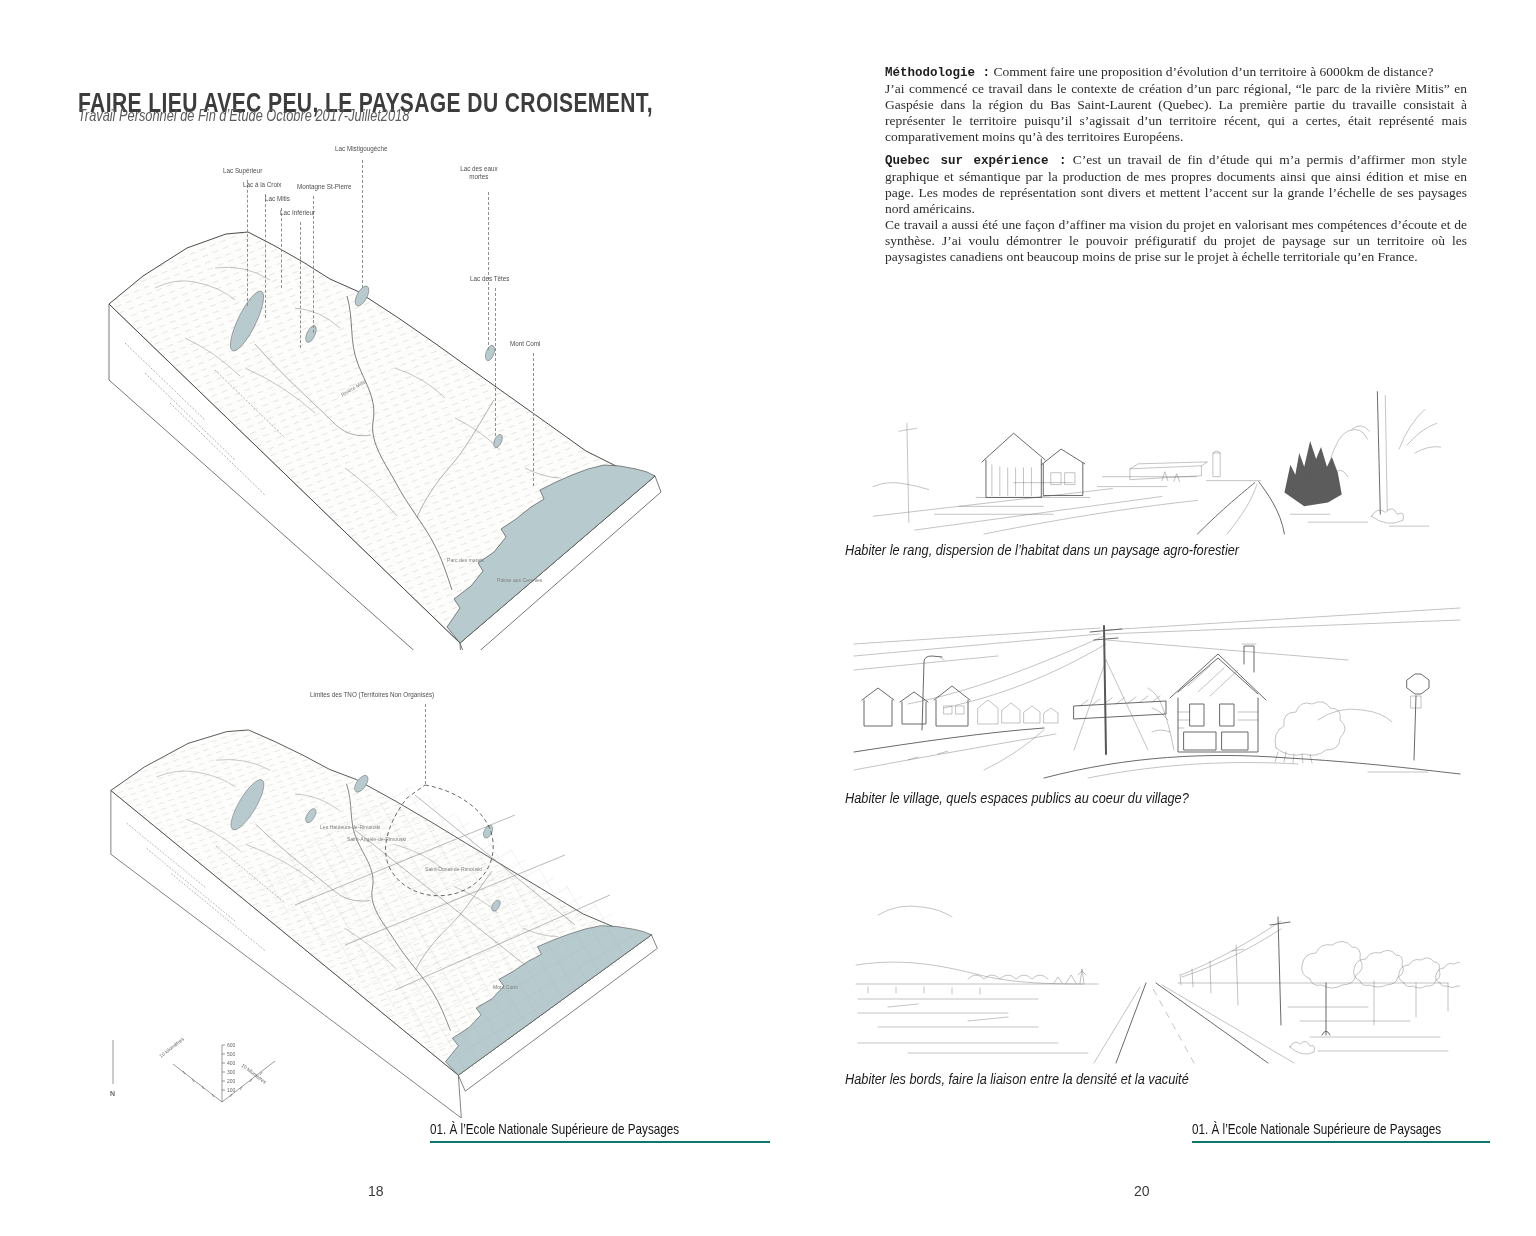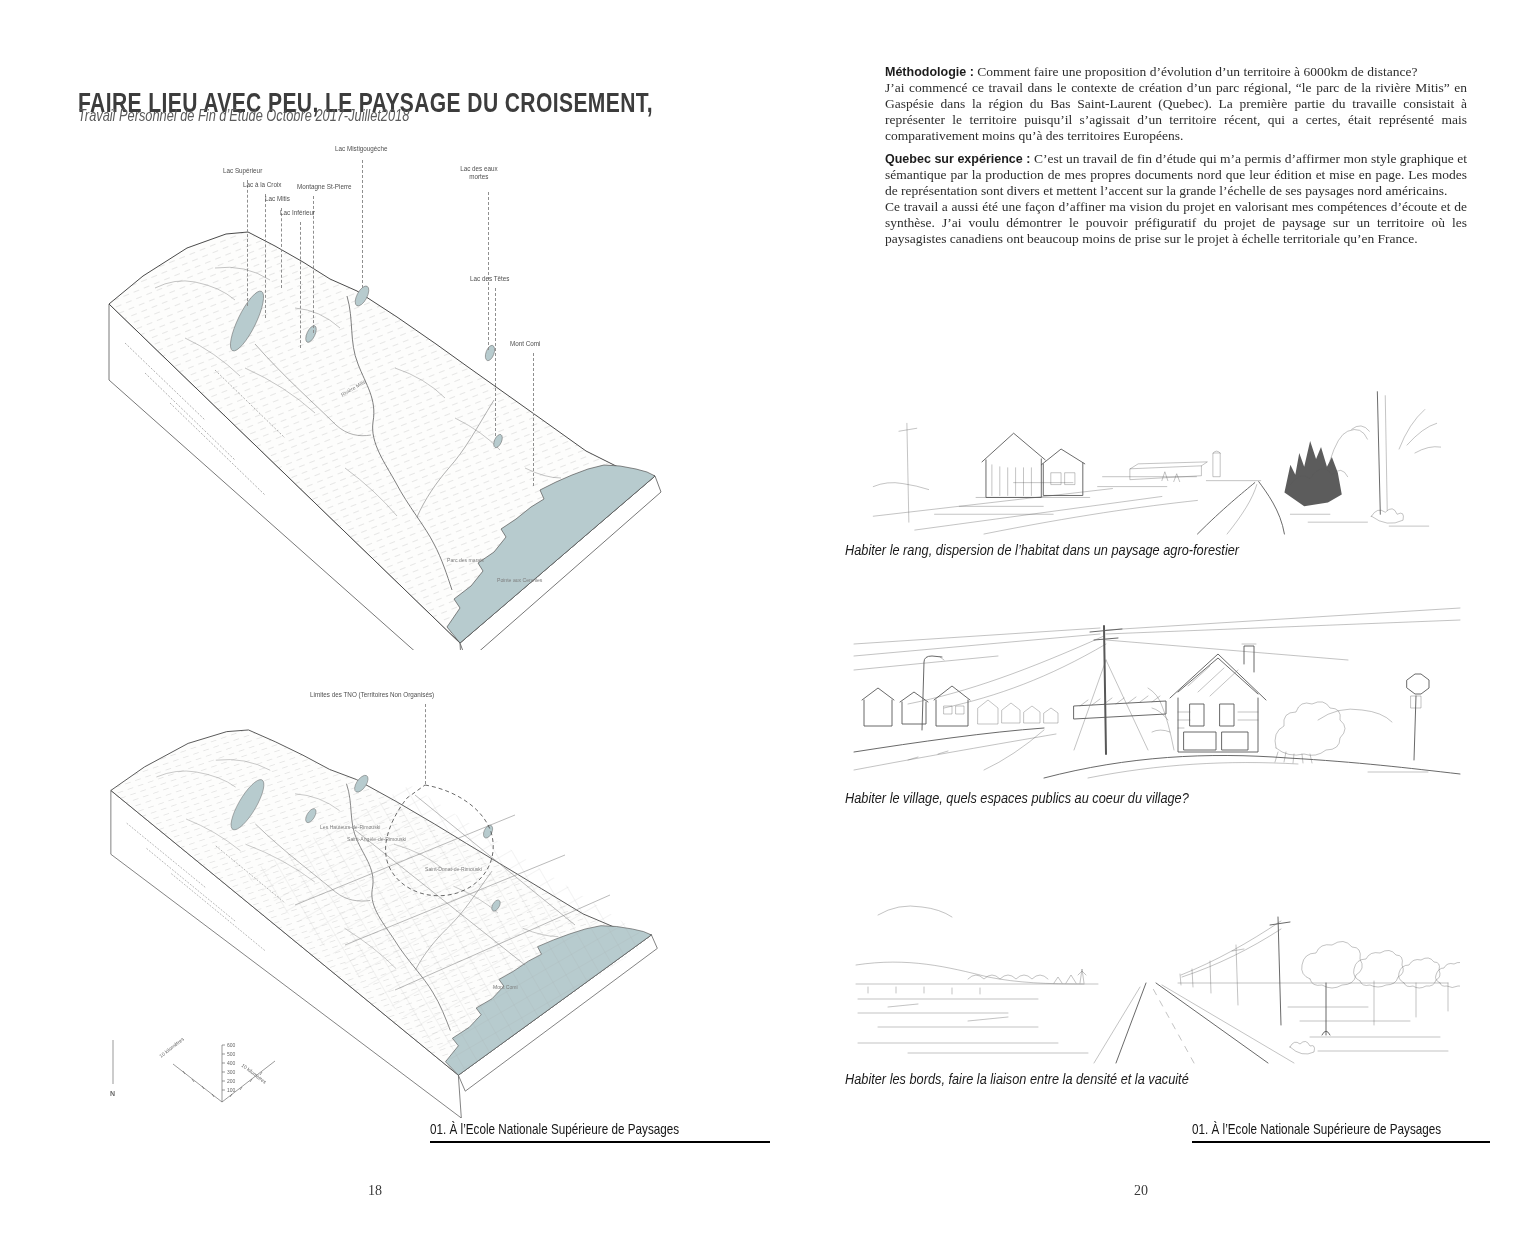--- a/index.html
+++ b/index.html
@@ -25,33 +25,33 @@
   .mlabel.wrap{white-space:normal;width:42px;text-align:center;}
   .leader{position:absolute;width:0;border-left:1px dashed #8f8f8f;}
   .micro{position:absolute;font-size:6px;color:#7d7d7d;white-space:nowrap;transform:scale(.85);transform-origin:0 0;}
   
   .bodycol{
     left:885px;top:64px;width:582px;font-family:"Liberation Serif",serif;
     font-size:13.5px;line-height:16px;color:#2d2d2d;text-align:justify;
   }
   .bodycol p{margin:0;}
   .bodycol p.pgap{margin-top:7px;}
-  .lead{font-family:Liberation Sans, sans-serif;font-weight:bold;font-size:12.5px;color:#1c1c1c;}
+  .lead{font-family:Liberation Mono, monospace;font-weight:bold;font-size:12.5px;color:#1c1c1c;}
   .caption{
     position:absolute;font-size:15px;font-style:italic;color:#1b1b1b;
     white-space:nowrap;transform:scaleX(.85);transform-origin:0 50%;
   }
   .footer{
-    position:absolute;border-bottom:2px solid #000000;padding-bottom:3px;
+    position:absolute;border-bottom:2px solid #0f766e;padding-bottom:3px;
   }
   .footer span{
     display:inline-block;font-size:15px;color:#151515;white-space:nowrap;
     transform:scaleX(.78);transform-origin:0 50%;
   }
-  .pagenum{position:absolute;font-family:Liberation Serif, serif;font-size:14px;color:#3a3a3a;}
+  .pagenum{position:absolute;font-family:Liberation Sans, sans-serif;font-size:14px;color:#3a3a3a;}
   
   .sk path{stroke:#585858;fill:none;stroke-width:.9;stroke-linecap:round;stroke-linejoin:round;}
   .sk path.skt{stroke-width:.5;opacity:.72;}
   .sk path.skb{stroke-width:2;}
   .sk path.skf{fill:#3f3f3f;stroke:none;opacity:.85;}
   svg{display:block;}
 </style>
 </head>
 <body>
 
@@ -188,21 +188,21 @@
     <span>01. À l’Ecole Nationale Supérieure de Paysages</span>
   </div>
   <div class="pagenum" style="left:368px;top:1183px;">18</div>
 </section>
 
 <section>
 
   <div class="abs bodycol">
     <p><span class="lead">Méthodologie :</span> <span>Comment faire une proposition d’évolution d’un territoire à 6000km de distance?</span></p>
     <p>J’ai commencé ce travail dans le contexte de création d’un parc régional, “le parc de la rivière Mitis” en Gaspésie dans la région du Bas Saint-Laurent (Quebec).  La première partie du travaille consistait à représenter le territoire puisqu’il s’agissait d’un territoire récent, qui a certes, était représenté mais comparativement moins qu’à des territoires Européens.</p>
-    <p class="pgap"><span class="lead">Quebec sur expérience :</span> <span>C’est un travail de fin d’étude qui m’a permis d’affirmer mon style graphique et sémantique par la production de mes propres documents nord que leur édition et mise en page. Les modes de représentation sont divers et mettent l’accent sur la grande l’échelle de ses paysages nord américains.</span></p>
+    <p class="pgap"><span class="lead">Quebec sur expérience :</span> <span>C’est un travail de fin d’étude qui m’a permis d’affirmer mon style graphique et sémantique par la production de mes propres documents ainsi que ainsi édition et mise en page. Les modes de représentation sont divers et mettent l’accent sur la grande l’échelle de ses paysages nord américains.</span></p>
     <p>Ce travail a aussi été une façon d’affiner ma vision du projet en valorisant mes compétences d’écoute et de synthèse. J’ai voulu démontrer le pouvoir préfiguratif du projet de paysage sur un territoire où les paysagistes canadiens ont beaucoup moins de prise sur le projet à échelle territoriale qu’en France.</p>
   </div>
 
   <div class="abs" style="left:862px;top:366px;">
     <svg width="580" height="170" viewBox="0 0 580 172" class="sk">
       <path class="skt" d="M42 58 L44 158"></path>
         <path class="skt" d="M34 66 L52 63"></path>
       <path d="M118 97 L150 68 L182 95"></path>
         <path d="M122 95 L122 133 L178 133 L178 94"></path>
       <path class="skt" d="M128 100 V131 M136 102 V131 M144 103 V131 M152 103 V131 M160 103 V131 M168 103 V131"></path>

